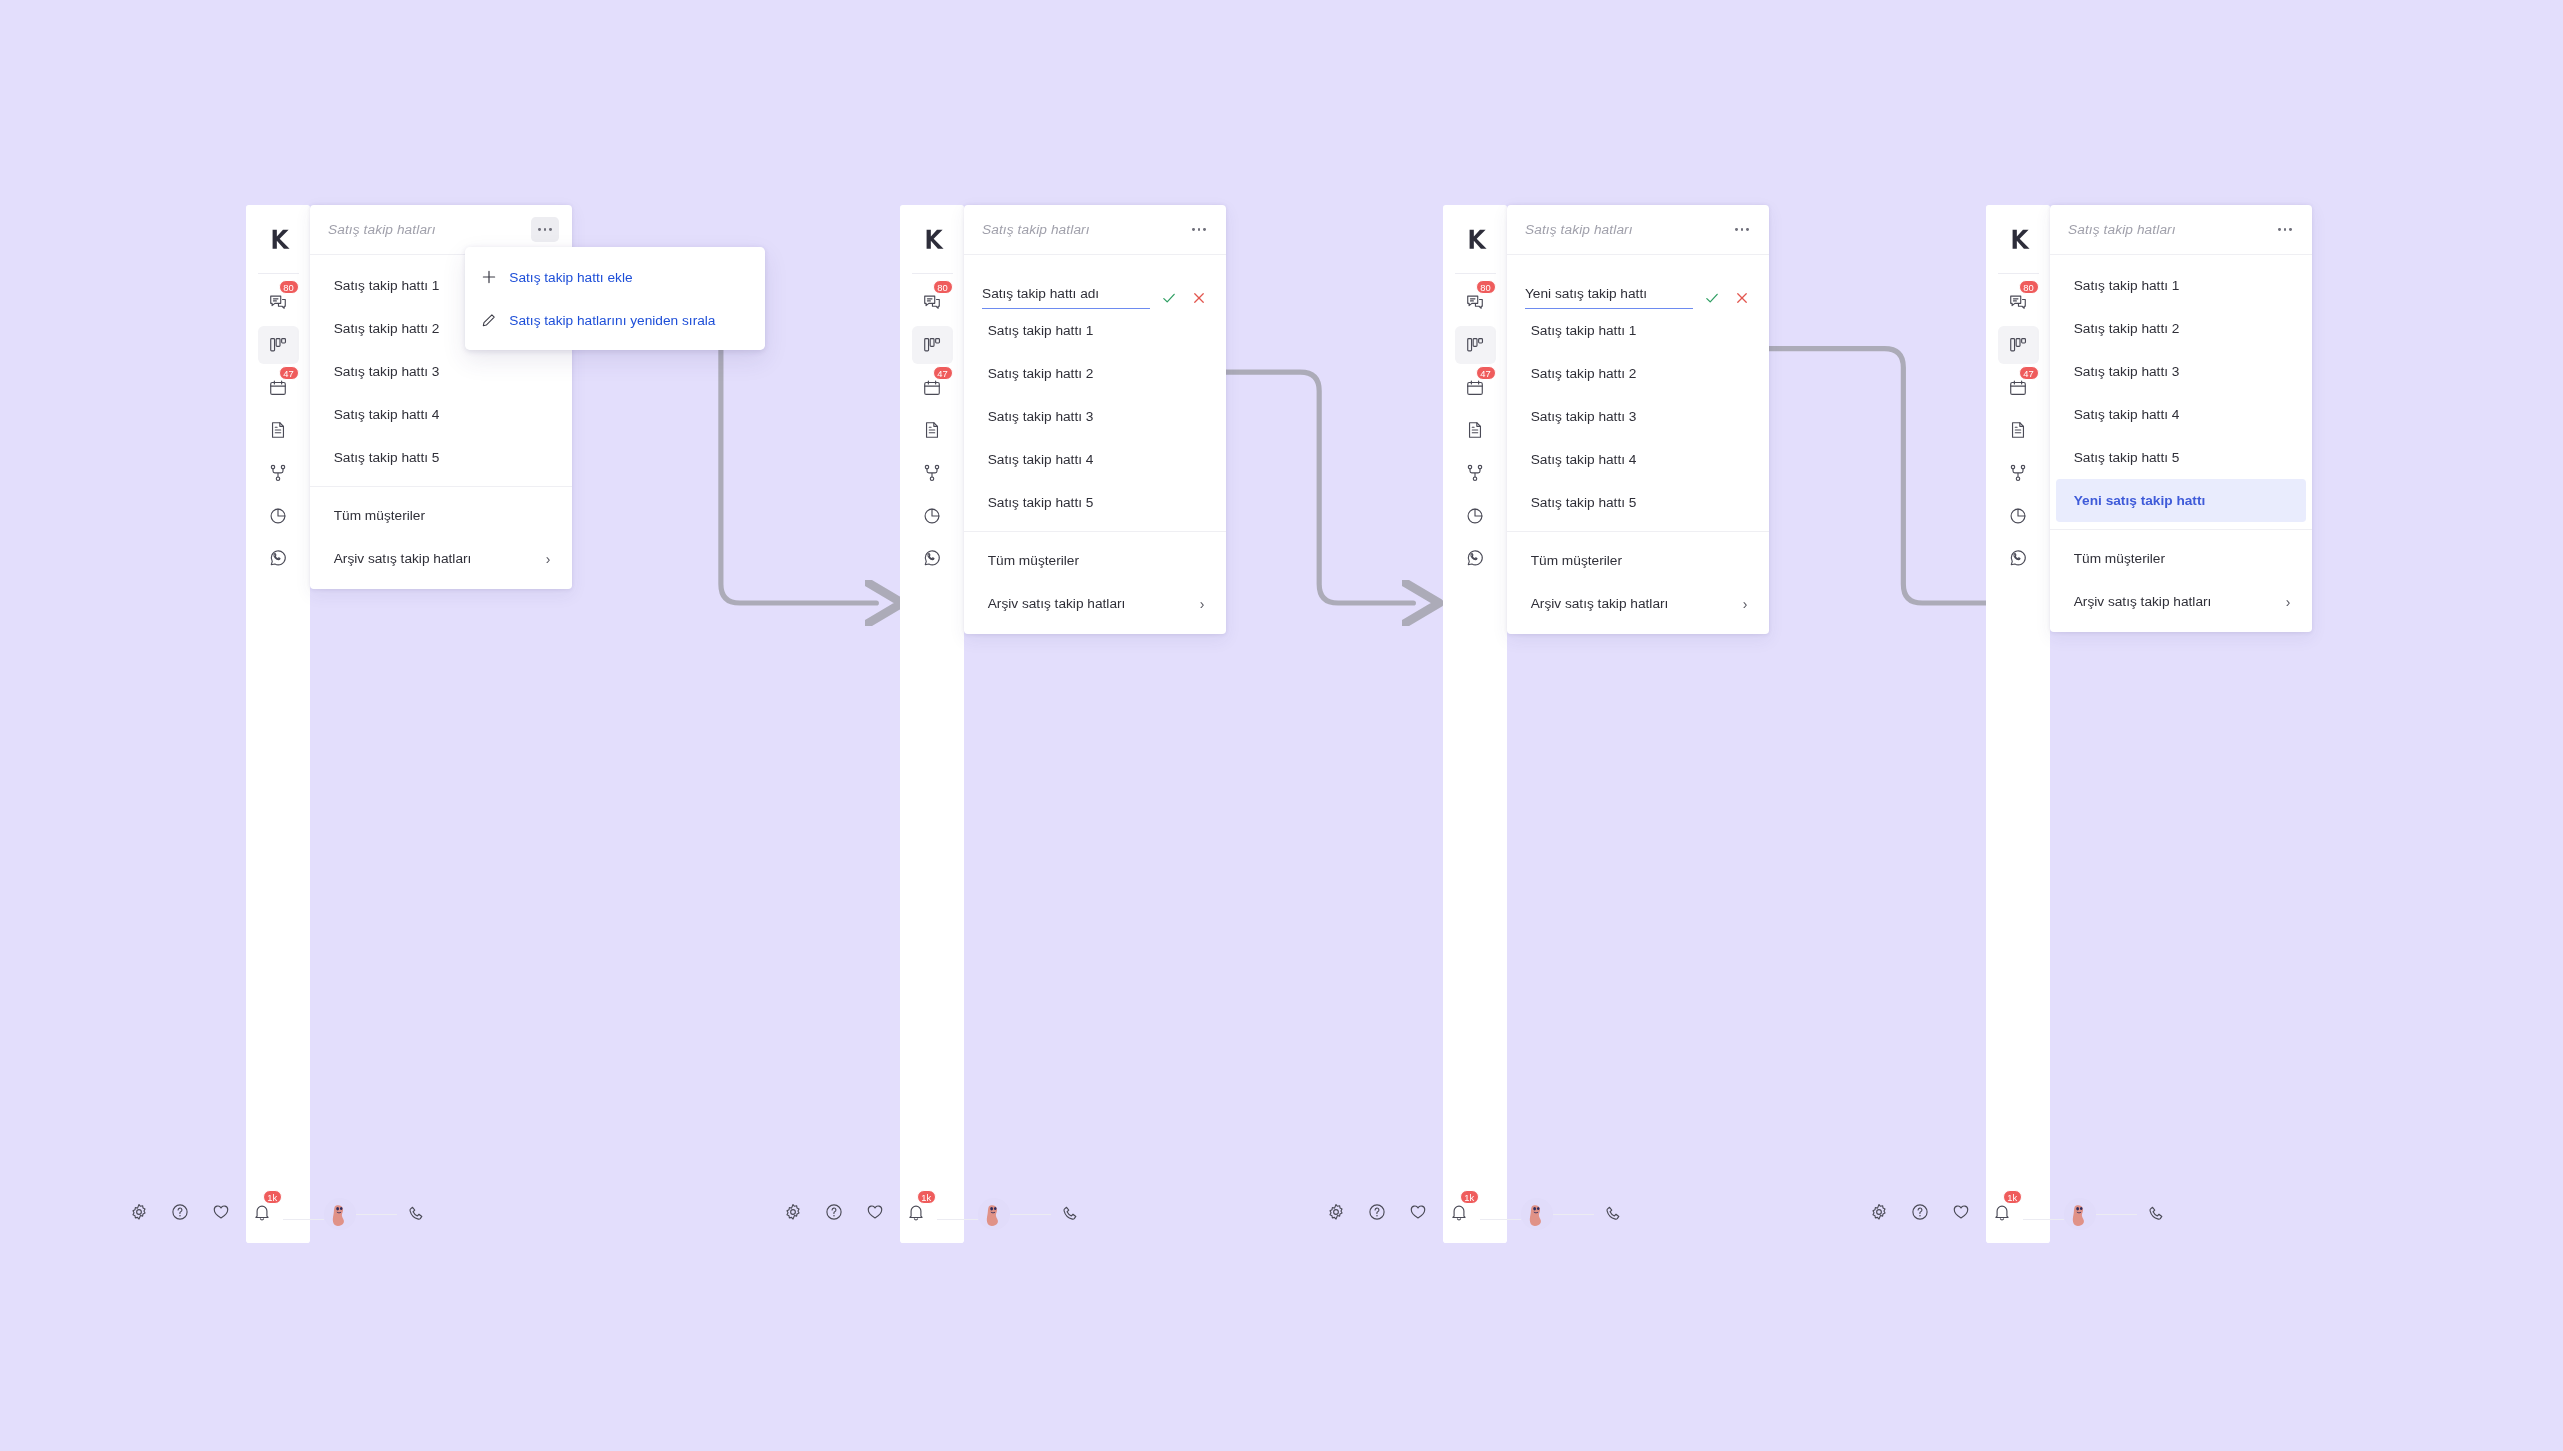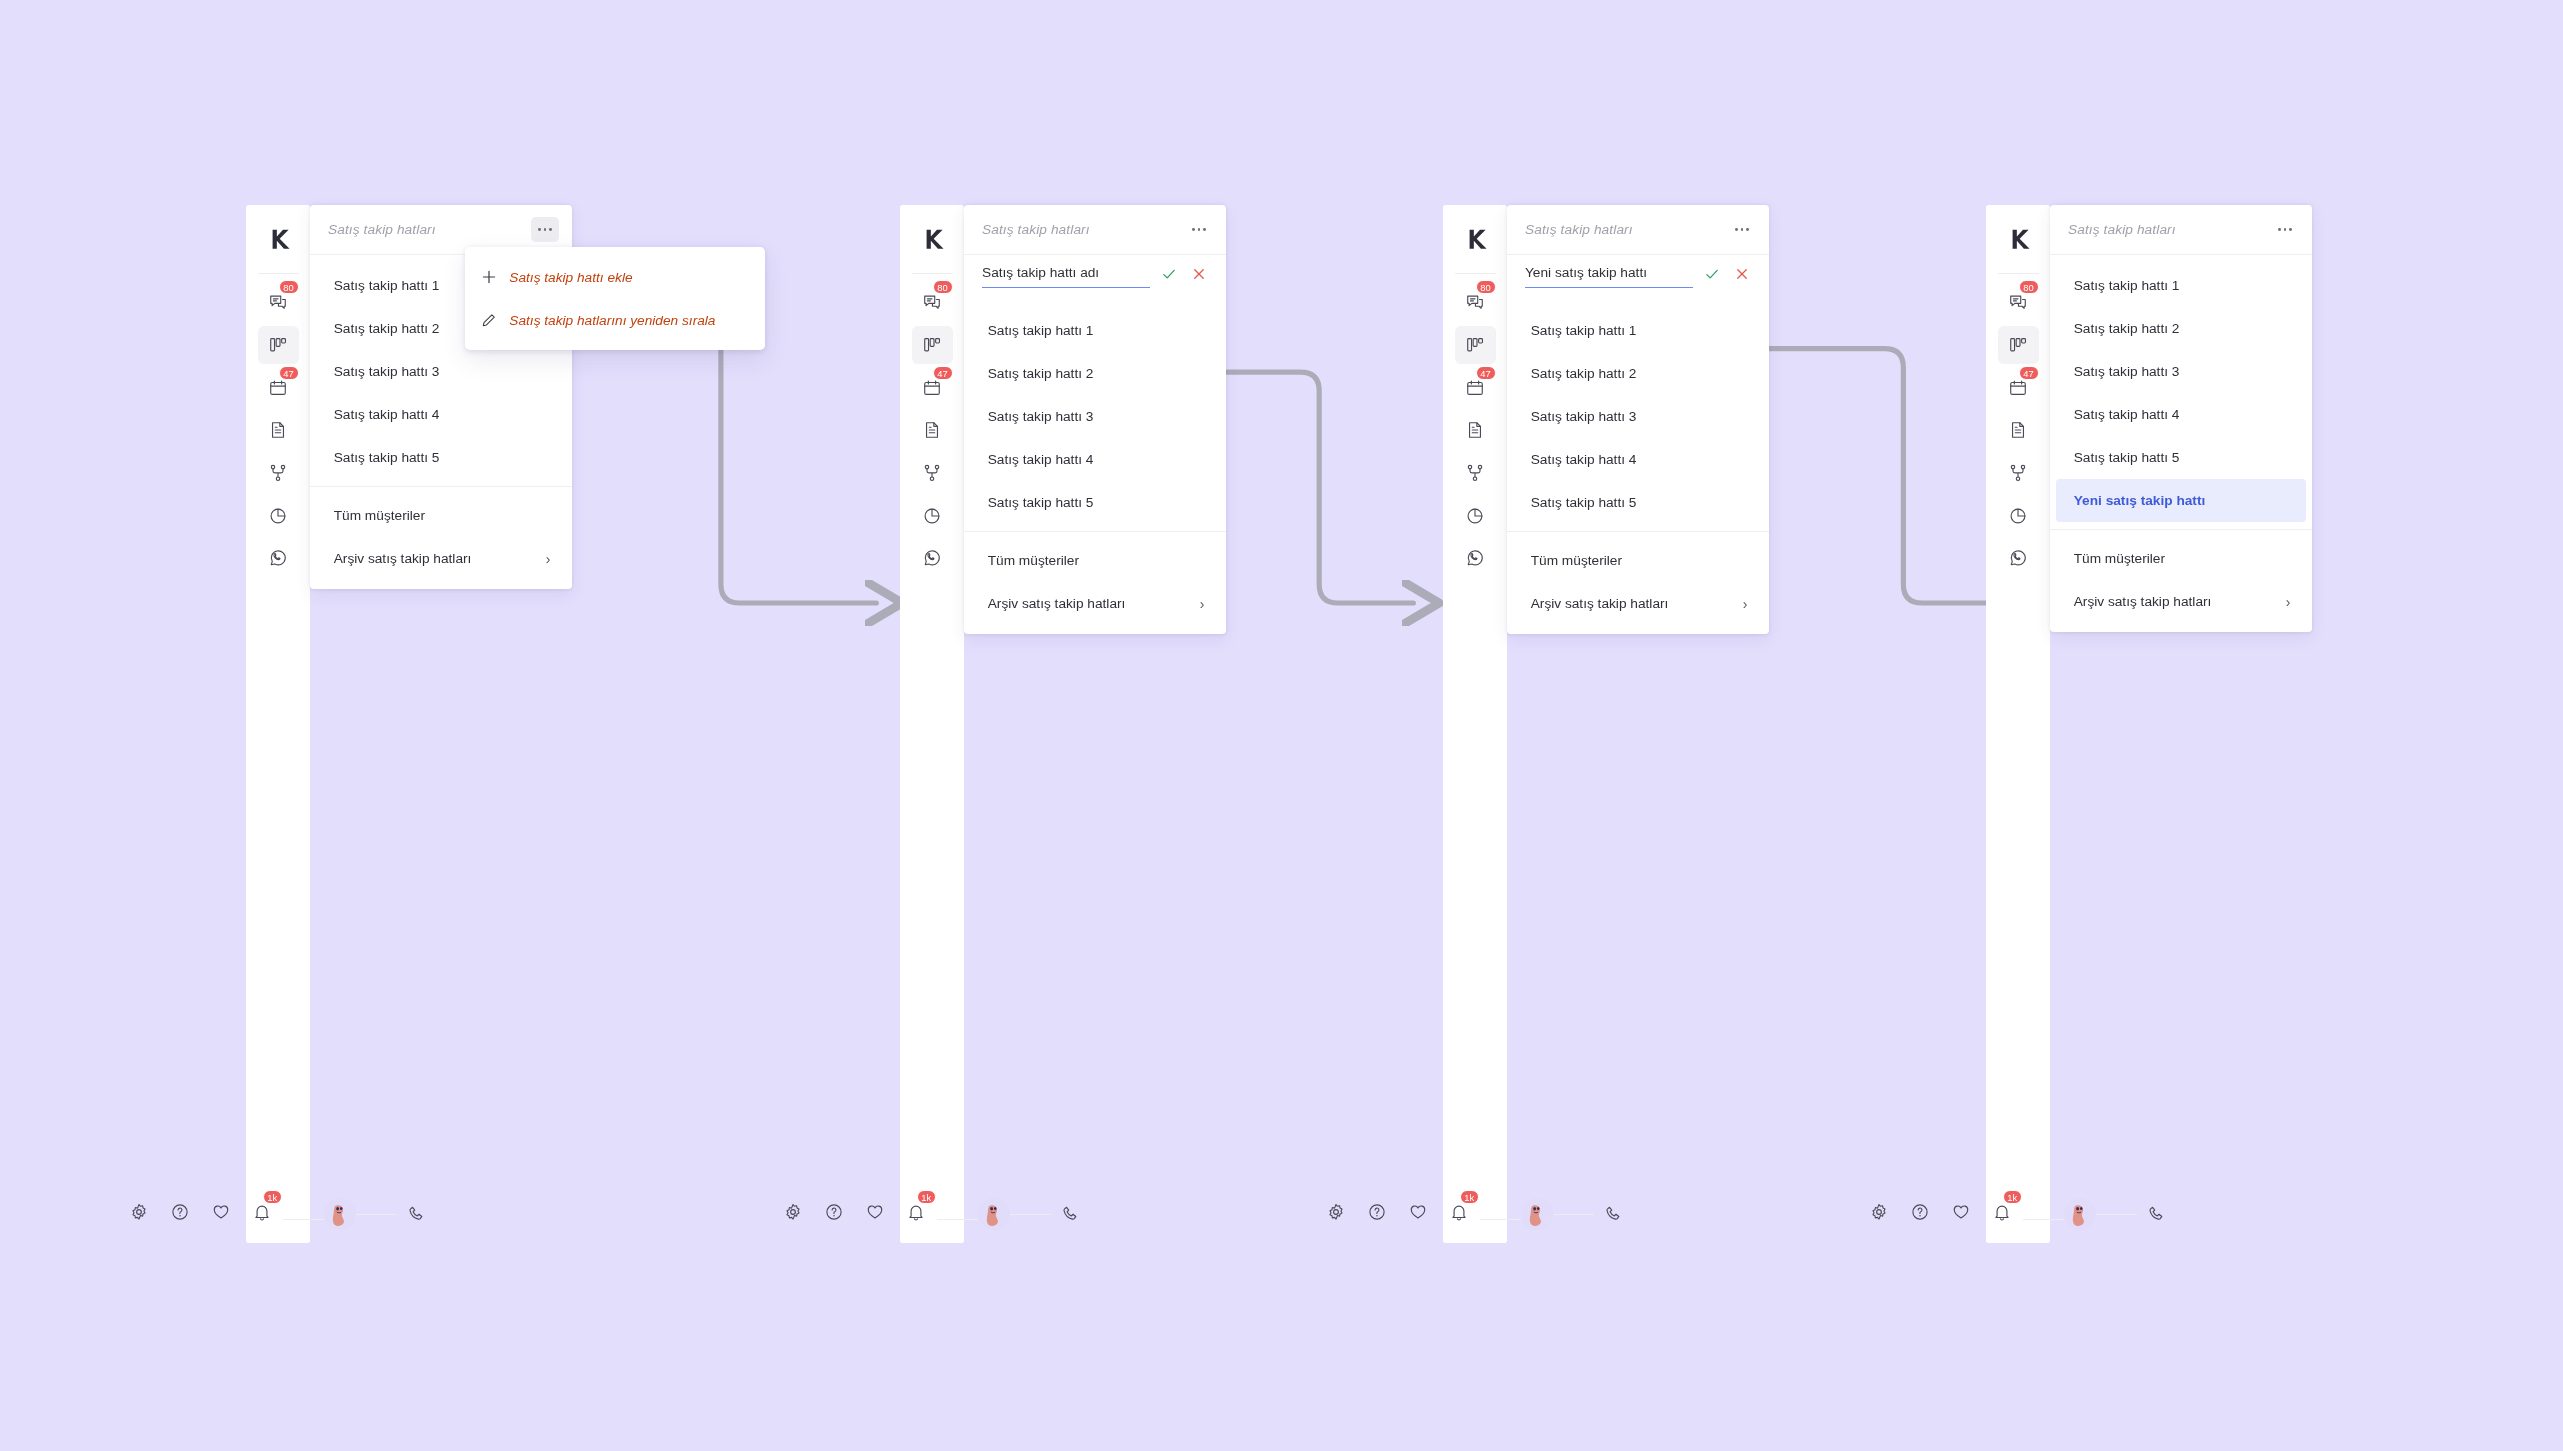--- a/index.html
+++ b/index.html
@@ -102,21 +102,21 @@
     background: #e9ecfd;
     color: #3f5bd9;
     font-weight: bold;
   }
   .p-sep { height: 0.9px; background: #efeff3; margin: 7.5px 0; }
   .chev { color: #55555f; font-size: 14px; line-height: 1; }
 
   
   .p-input-row {
     height: 45px;
-    display: flex; align-items: flex-start;
+    display: flex; align-items: flex-end;
     padding: 0 13px 0 18px;
     gap: 8.5px;
   }
   .p-input {
     flex: 1;
     font-size: 13.7px;
     color: #2f2f38;
     border: none;
     border-bottom: 1.5px solid #6d8bf0;
     background: transparent;
@@ -143,22 +143,21 @@
     box-shadow: 0 1.9px 5.7px rgba(60,50,110,.12), 0 9.4px 24.5px rgba(60,50,110,.10);
     padding: 8.5px 0;
     z-index: 20;
   }
   .dd-item {
     height: 43px;
     display: flex; align-items: center;
     gap: 12.3px;
     padding: 0 15px;
     font-size: 13.7px;
-    color: #c2410c;
-    font-style: italic;
+    color: #1d4ed8;
   }
   .dd-ico { width: 17px; height: 17px; display:flex; align-items:center; justify-content:center; flex:none; }
 </style>
 </head>
 <body>
 
 <div id="stage">
 
   <svg id="connectors" viewBox="0 0 2720 1540" width="2563" height="1451">
     <defs>

